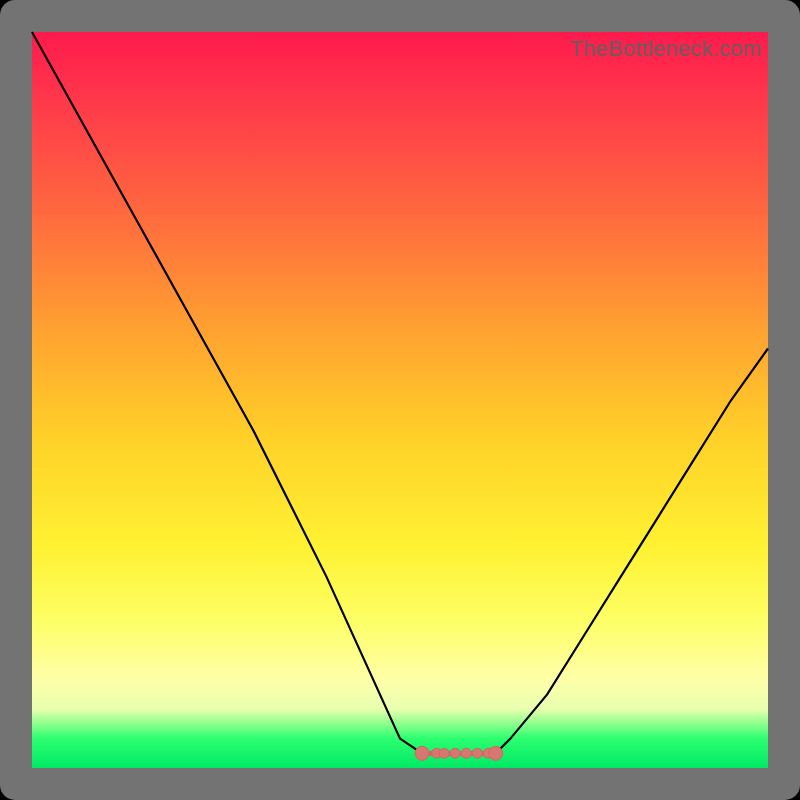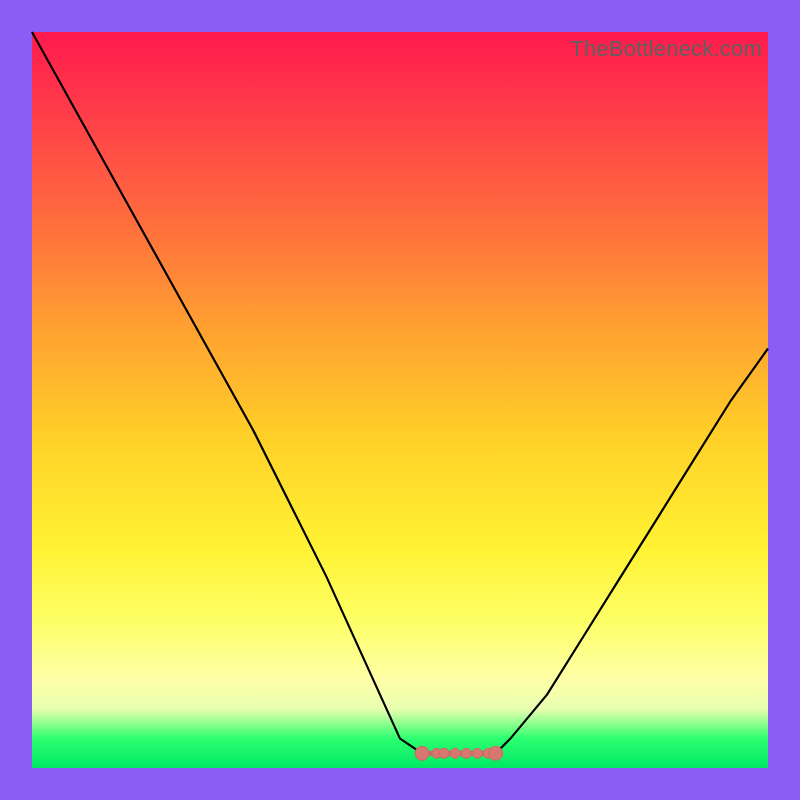--- a/index.html
+++ b/index.html
@@ -10,21 +10,22 @@
     background: #000;
     overflow: hidden;
     font-family: Arial, Helvetica, sans-serif;
   }
   .frame {
     position: absolute;
     left: 0;
     top: 0;
     width: 800px;
     height: 800px;
-    background: #8b5cf6;
+    background: #737373;
+    border-radius: 15px;
   }
   .plot {
     position: absolute;
     left: 32px;
     top: 32px;
     width: 736px;
     height: 736px;
     
     background: linear-gradient(
       to bottom,

